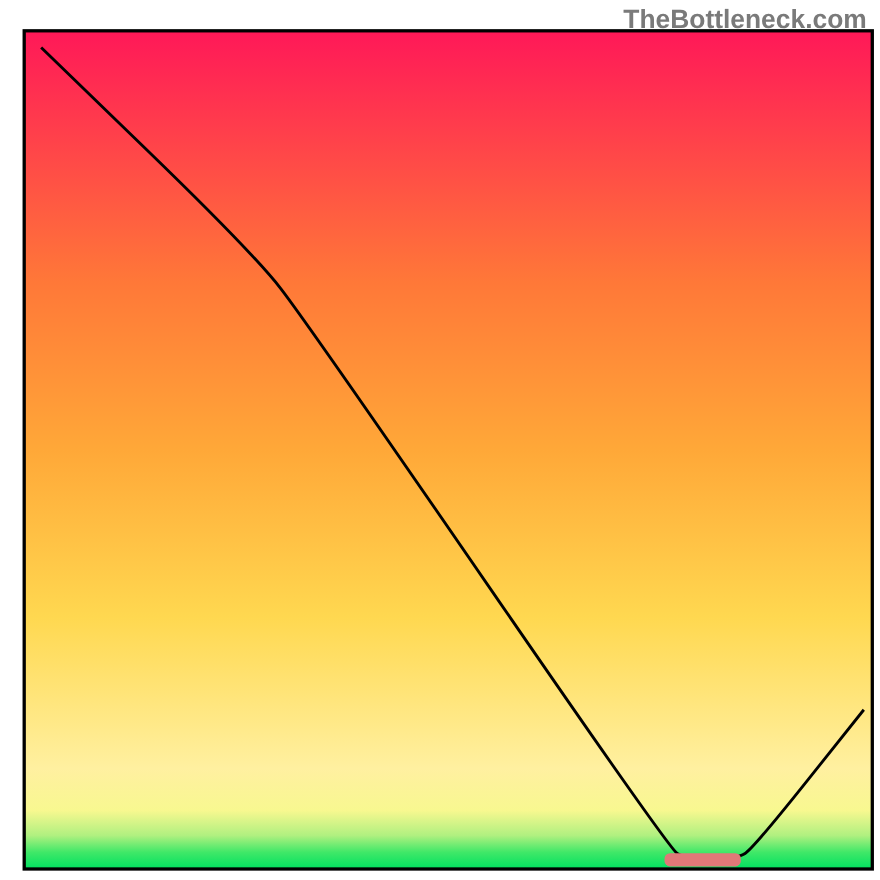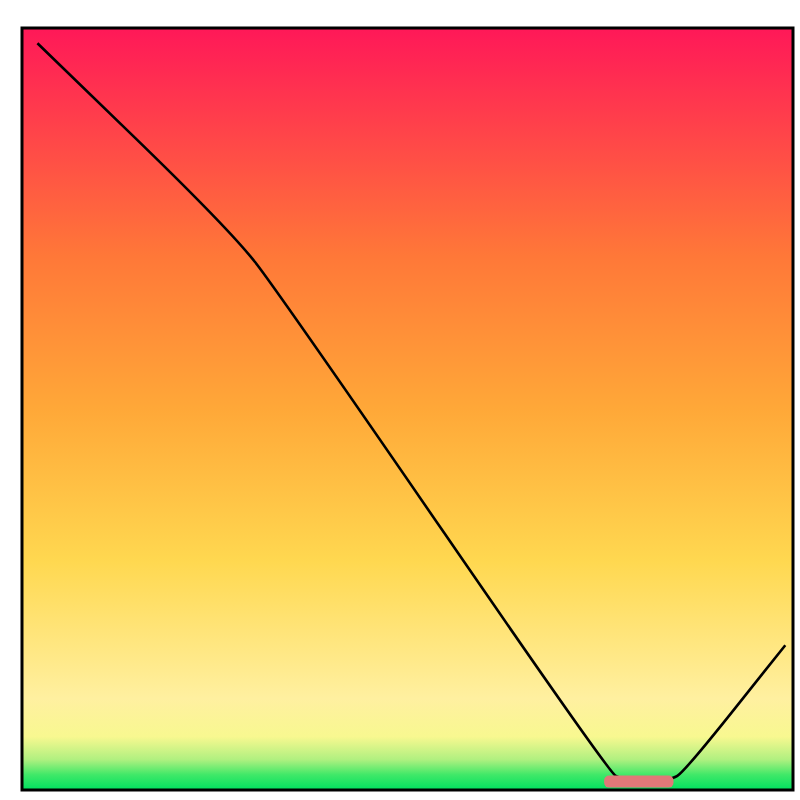--- a/index.html
+++ b/index.html
@@ -26,20 +26,21 @@
     z-index: 10;
   }
   svg {
     display: block;
   }
 </style>
 </head>
 <body>
 
 <div class="chart-container">
+  <div class="attribution">TheBottleneck.com</div>
   <svg id="chart-svg" width="800" height="800" viewBox="0 0 800 800">
     <defs>
       <linearGradient id="bg-grad" x1="0" y1="1" x2="0" y2="0">
           <stop offset="0.00%" stop-color="#00e060"></stop>
           <stop offset="2.00%" stop-color="#40e868"></stop>
           <stop offset="4.00%" stop-color="#b0f080"></stop>
           <stop offset="7.00%" stop-color="#f8f890"></stop>
           <stop offset="12.00%" stop-color="#fff0a0"></stop>
           <stop offset="30.00%" stop-color="#ffd850"></stop>
           <stop offset="50.00%" stop-color="#ffa838"></stop>

